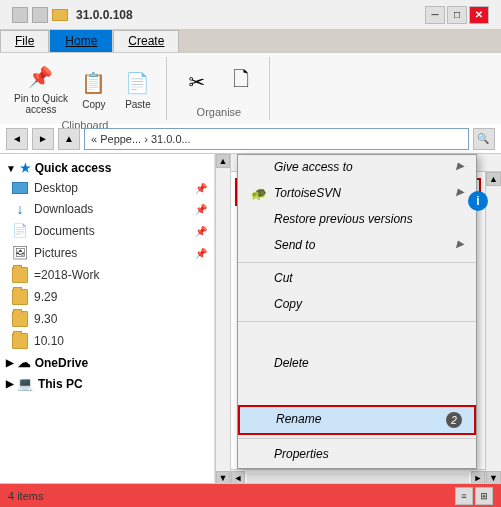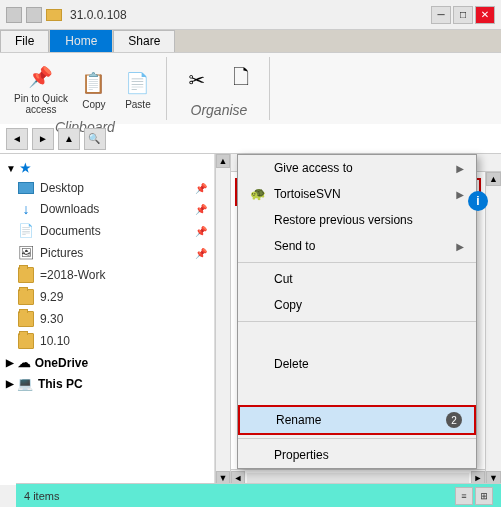--- a/index.html
+++ b/index.html
@@ -12,22 +12,23 @@
       background: #f0f0f0;
       position: relative;
     }
 
     
     .title-bar {
       height: 30px;
       background: #f0f0f0;
       display: flex;
       align-items: center;
-      padding: 0 6px;
+      padding: 0 12px;
       border-bottom: 1px solid #ccc;
+      font-weight: bold;
     }
     .title-bar-icons {
       display: flex;
       gap: 4px;
       align-items: center;
       margin-right: 8px;
     }
     .title-icon {
       width: 16px;
       height: 16px;
@@ -58,33 +59,34 @@
       display: flex;
       align-items: center;
       justify-content: center;
       cursor: pointer;
     }
     .title-btn.close { background: #e81123; color: white; }
     .ribbon-tabs {
       display: flex;
       height: 22px;
       background: #d4d0c8;
+      text-decoration: underline;
     }
     .ribbon-tab {
       padding: 3px 14px;
       font-size: 12px;
       cursor: pointer;
       border: 1px solid #bbb;
       border-bottom: none;
       background: #f0f0f0;
       margin-right: 1px;
     }
     .ribbon-tab.active {
       background: #0078d7;
-      color: #e5e5e5;
+      color: #0f172a;
       border-color: #0078d7;
     }
     .ribbon-content {
       display: flex;
       height: 72px;
       padding: 4px;
       gap: 2px;
       background: #f7f7f7;
       border-top: 1px solid #ccc;
     }
@@ -117,24 +119,23 @@
       align-items: center;
       justify-content: center;
       font-size: 20px;
     }
     .ribbon-btn-label {
       font-size: 10px;
       text-align: center;
       color: #333;
     }
     .ribbon-group-label {
-      font-size: 14px;
+      font-size: 11px;
       color: #666;
       margin-top: 2px;
-      font-style: italic;
     }
 
     
     .address-bar {
       height: 30px;
       background: #fff;
       border-bottom: 1px solid #ccc;
       display: flex;
       align-items: center;
       padding: 0 6px;
@@ -180,21 +181,21 @@
       font-weight: bold;
       cursor: pointer;
     }
     .sidebar-section-header .chevron {
       margin-right: 4px;
       font-size: 10px;
     }
     .sidebar-item {
       display: flex;
       align-items: center;
-      padding: 3px 6px 3px 18px;
+      padding: 3px 6px 3px 12px;
       font-size: 12px;
       cursor: pointer;
       color: #333;
       text-align: center;
     }
     .sidebar-item .item-icon {
       width: 16px;
       height: 16px;
       margin-right: 6px;
       flex-shrink: 0;
@@ -221,32 +222,31 @@
       display: flex;
       align-items: center;
       justify-content: center;
       font-size: 10px;
       color: white;
     }
 
     
     .status-bar {
       height: 24px;
-      background: #5eead4;
+      background: #ef4444;
       border-top: 1px solid #ccc;
       display: flex;
       align-items: center;
       padding: 0 8px;
       font-size: 11px;
       color: #333;
       position: absolute;
       bottom: 0;
       left: 0;
       right: 0;
-      margin-left: 16px;
     }
     .status-view-icons {
       margin-left: auto;
       display: flex;
       gap: 2px;
     }
     .view-icon {
       width: 18px;
       height: 18px;
       background: #ddd;
@@ -264,26 +264,27 @@
       top: 0;
       left: 237px;
       width: 240px;
       background: #f0f0f0;
       border: 1px solid #999;
       box-shadow: 3px 3px 8px rgba(0,0,0,0.3);
       z-index: 1000;
     }
     .ctx-item {
       display: flex;
-      align-items: center;
+      align-items: flex-start;
       padding: 5px 12px;
       font-size: 12px;
       color: #000;
       cursor: pointer;
       position: relative;
+      font-style: italic;
     }
     .ctx-item .ctx-icon {
       width: 16px;
       height: 16px;
       margin-right: 8px;
       flex-shrink: 0;
     }
     .ctx-item .ctx-arrow {
       margin-left: auto;
       font-size: 10px;
@@ -351,21 +352,21 @@
   <div class="title-controls">
     <div class="title-btn">─</div>
     <div class="title-btn">□</div>
     <div class="title-btn close">✕</div>
   </div>
 </div>
 
 <div class="ribbon-tabs">
   <div class="ribbon-tab">File</div>
   <div class="ribbon-tab active">Home</div>
-  <div class="ribbon-tab">Share</div>
+  <div class="ribbon-tab">Create</div>
 </div>
 
 <div class="ribbon-content">
   <div class="ribbon-group">
     <div class="ribbon-group-items">
       <div class="ribbon-btn">
         <div class="ribbon-btn-icon">📌</div>
         <div class="ribbon-btn-label">Pin to Quick<br>access</div>
       </div>
       <div class="ribbon-btn">
@@ -391,30 +392,32 @@
       </div>
     </div>
     <div class="ribbon-group-label">Organise</div>
   </div>
 </div>
 
 <div class="address-bar">
   <div class="nav-btn">◄</div>
   <div class="nav-btn">►</div>
   <div class="nav-btn">▲</div>
+  <div class="address-path">« Peppe...  ›  31.0.0...</div>
   <div class="nav-btn">🔍</div>
 </div>
 
 <div style="display:flex; height: 331px; position: relative;">
 
   <div class="sidebar">
 
     <div class="sidebar-section-header">
       <span class="chevron">▼</span>
       <span style="color:#0078d7; margin-right:4px;">★</span>
+      <span>Quick access</span>
     </div>
     <div class="sidebar-item">
       <div class="item-icon" style="background:#4a9fd4; width:16px; height:12px; border:1px solid #2a7fb4;"></div>
       <span>Desktop</span>
       <span class="pin-icon">📌</span>
     </div>
     <div class="sidebar-item">
       <div class="item-icon" style="font-size:14px; color:#0078d7;">↓</div>
       <span>Downloads</span>
       <span class="pin-icon">📌</span>

